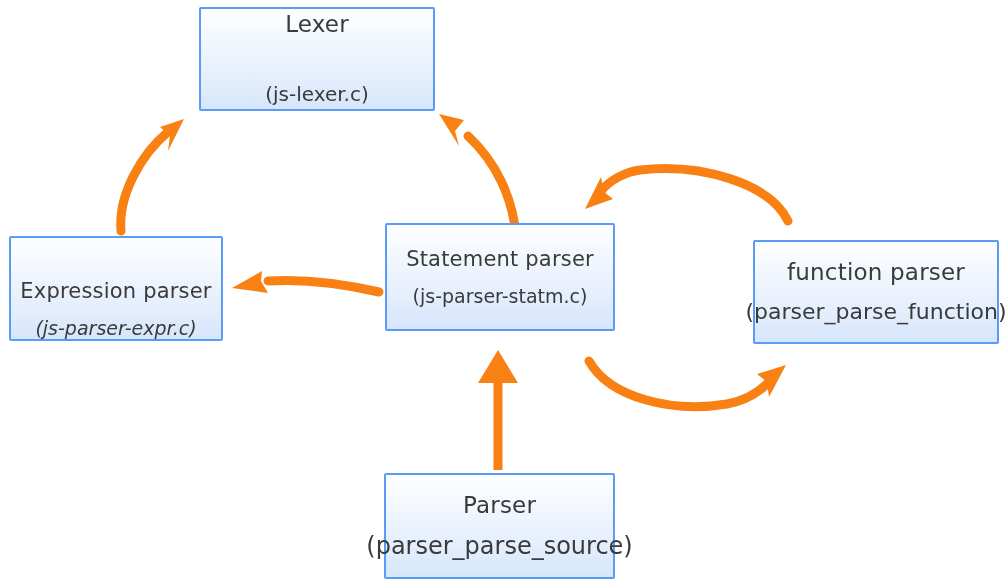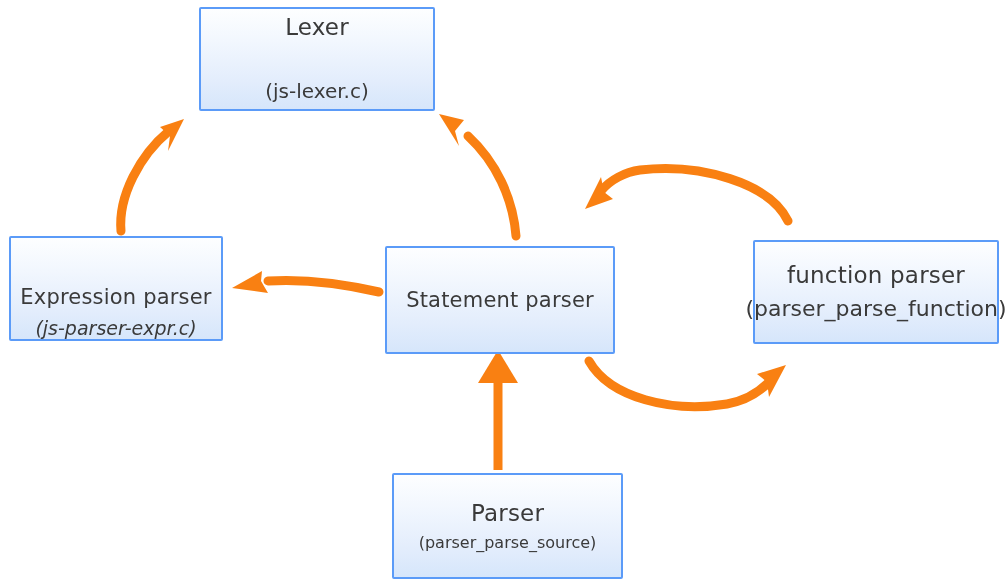--- a/index.html
+++ b/index.html
@@ -50,34 +50,34 @@
     letter-spacing: 0.2px;
     white-space: nowrap;
   }
   .node .title.two-line {
     white-space: normal;
   }
   .node .sub {
     font-size: 19px;
     letter-spacing: 0px;
     white-space: nowrap;
-    margin-top: 7px;
+    margin-top: 13px;
   }
 
   
   #node-lexer      { left: 199px; top: 7px;   width: 236px; height: 104px; gap: 32px; }
   #node-expression { left: 9px;   top: 236px; width: 214px; height: 105px; justify-content: flex-end; }
-  #node-statement  { left: 385px; top: 246px; width: 230px; height: 108px; }
+  #node-statement  { left: 385px; top: 223px; width: 230px; height: 108px; }
   #node-function   { left: 753px; top: 240px; width: 246px; height: 104px; }
-  #node-parser     { left: 392px; top: 473px; width: 231px; height: 106px; }
+  #node-parser     { left: 384px; top: 473px; width: 231px; height: 106px; }
 
   #node-function .title { font-size: 23px; }
   #node-function .sub   { font-size: 22px; }
   #node-parser .title   { font-size: 23px; }
-  #node-parser .sub     { font-size: 16px; }
+  #node-parser .sub     { font-size: 24px; }
   #node-lexer .title    { font-size: 23px; }
   #node-lexer .sub      { font-size: 20px; }
   #node-expression .title { font-size: 21px; }
   #node-expression .sub   { font-size: 19px; font-style: italic; }
   #node-statement .title  { font-size: 21px; }
   #node-statement .sub    { font-size: 19px; }
 </style>
 </head>
 <body>
 
@@ -121,20 +121,21 @@
     <div class="sub">(js-lexer.c)</div>
   </div>
 
   <div class="node" id="node-expression">
     <div class="title two-line">Expression parser</div>
     <div class="sub">(js-parser-expr.c)</div>
   </div>
 
   <div class="node" id="node-statement">
     <div class="title two-line">Statement parser</div>
+    <div class="sub">(js-parser-statm.c)</div>
   </div>
 
   <div class="node" id="node-function">
     <div class="title">function parser</div>
     <div class="sub">(parser_parse_function)</div>
   </div>
 
   <div class="node" id="node-parser">
     <div class="title">Parser</div>
     <div class="sub">(parser_parse_source)</div>

